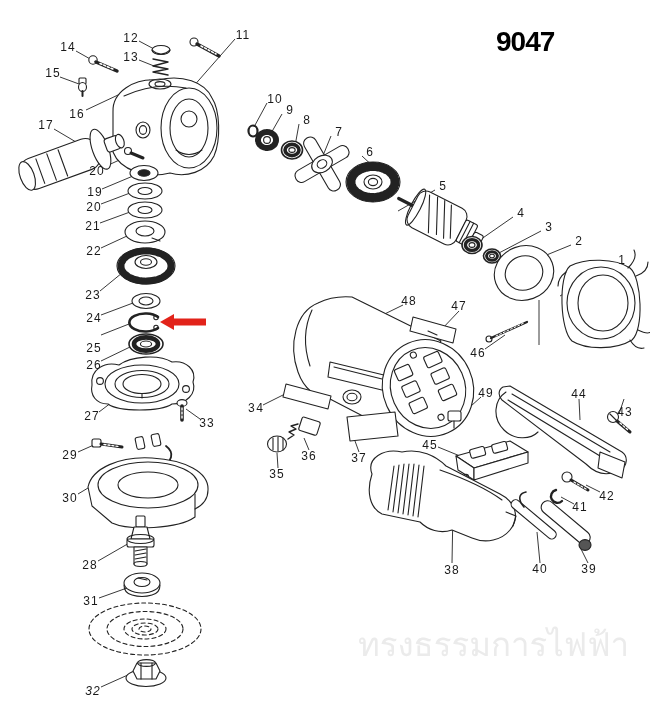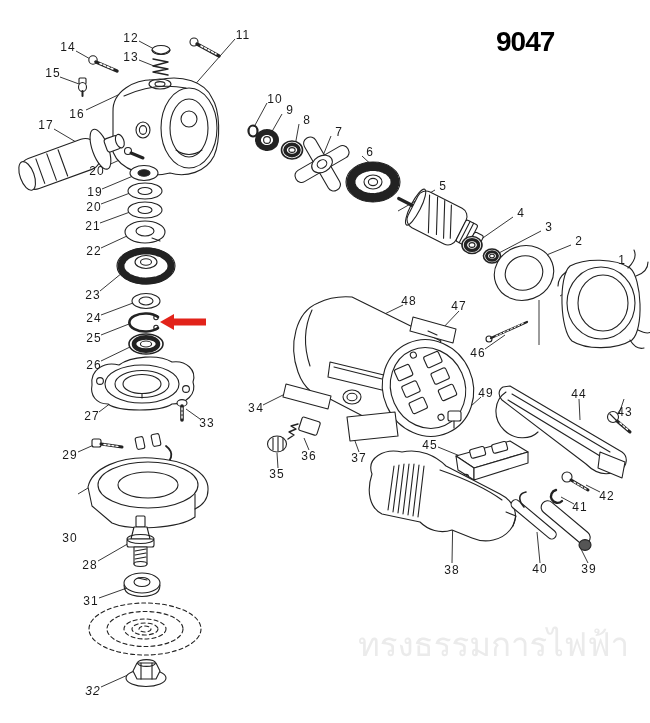--- a/index.html
+++ b/index.html
@@ -428,26 +428,26 @@
       <span class="part-label" style="left: 53px; top: 73px;">15</span>
       <span class="part-label" style="left: 77px; top: 114px;">16</span>
       <span class="part-label" style="left: 46px; top: 125px;">17</span>
       <span class="part-label" style="left: 97px; top: 171px;">20</span>
       <span class="part-label" style="left: 95px; top: 192px;">19</span>
       <span class="part-label" style="left: 94px; top: 207px;">20</span>
       <span class="part-label" style="left: 93px; top: 226px;">21</span>
       <span class="part-label" style="left: 94px; top: 251px;">22</span>
       <span class="part-label" style="left: 93px; top: 295px;">23</span>
       <span class="part-label" style="left: 94px; top: 318px;">24</span>
-      <span class="part-label" style="left: 94px; top: 338px;">25</span>
+      <span class="part-label" style="left: 94px; top: 348px;">25</span>
       <span class="part-label" style="left: 94px; top: 365px;">26</span>
       <span class="part-label" style="left: 92px; top: 416px;">27</span>
       <span class="part-label" style="left: 90px; top: 565px;">28</span>
       <span class="part-label" style="left: 70px; top: 455px;">29</span>
-      <span class="part-label" style="left: 70px; top: 498px; margin-top: 40px;">30</span>
+      <span class="part-label" style="left: 70px; top: 498px;">30</span>
       <span class="part-label" style="left: 91px; top: 601px;">31</span>
       <span class="part-label" style="left: 93px; top: 691px; font-style: italic;">32</span>
       <span class="part-label" style="left: 207px; top: 423px;">33</span>
       <span class="part-label" style="left: 256px; top: 409px; font-family: Liberation Mono, monospace;">34</span>
       <span class="part-label" style="left: 277px; top: 474px;">35</span>
       <span class="part-label" style="left: 309px; top: 456px;">36</span>
       <span class="part-label" style="left: 359px; top: 458px;">37</span>
       <span class="part-label" style="left: 452px; top: 570px;">38</span>
       <span class="part-label" style="left: 589px; top: 569px;">39</span>
       <span class="part-label" style="left: 540px; top: 569px;">40</span>

